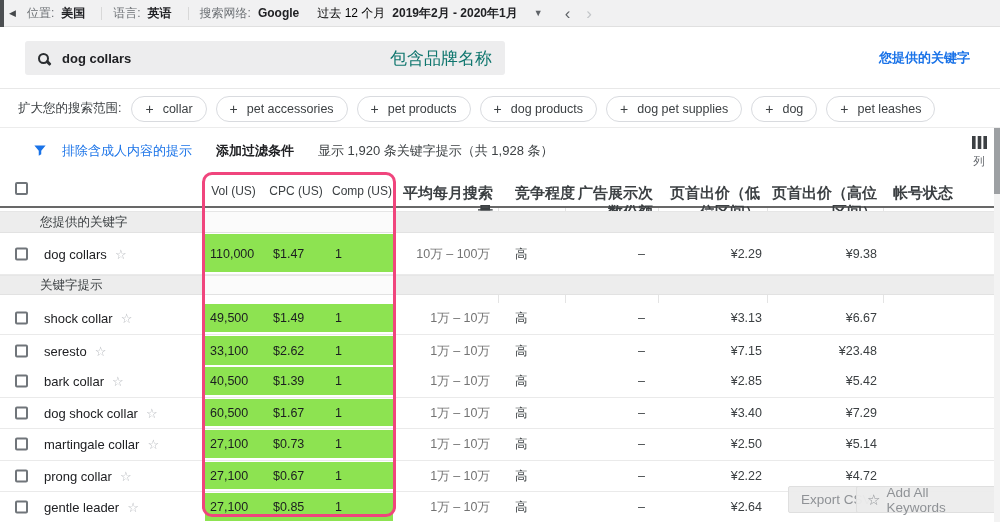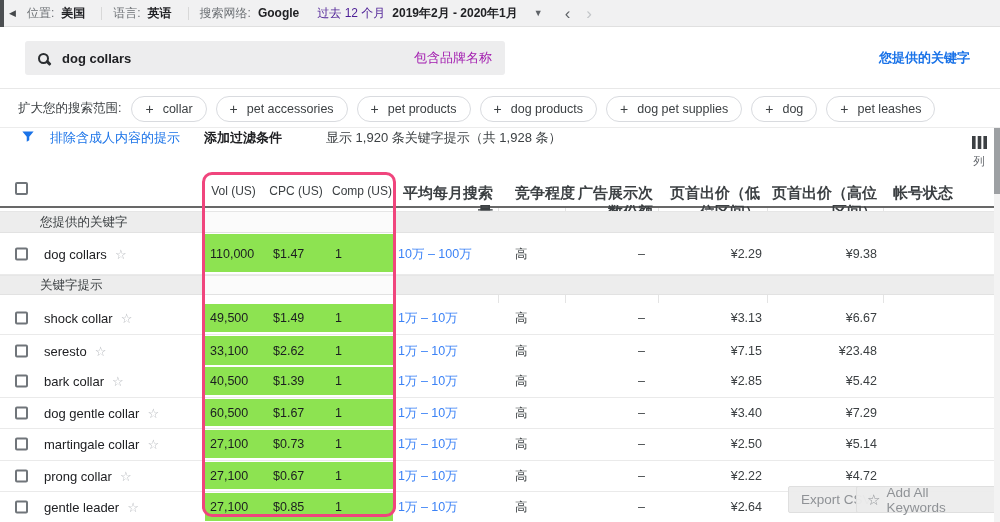--- a/index.html
+++ b/index.html
@@ -8,51 +8,51 @@
        font-family:"Liberation Sans","DejaVu Sans",sans-serif;}
 
   
   .topbar{position:absolute;left:0;top:0;width:100%;height:27px;background:#f1f1f2;
           border-bottom:1px solid #e0e0e0;display:flex;align-items:center;font-size:12px;color:#6d7175}
   .left-edge{position:absolute;left:0;top:0;width:4px;height:27px;background:#4c4f52}
   .back{margin-left:9px;font-size:9px;color:#45484b;cursor:pointer}
   .tb-group{display:flex;align-items:center;margin-left:11px}
   .tb-value{font-weight:bold;color:#202124;margin-left:7px}
   .tb-sep{width:1px;height:13px;background:#d8d8d8;margin-left:16px}
-  .date-label{margin-left:18px;color:#4c1d95}
+  .date-label{margin-left:18px;color:#000000}
   .caret{margin-left:16px;font-size:9px;color:#5f6368;cursor:pointer}
   .chev{font-size:17px;line-height:1;margin-left:22px;color:#5f6368;cursor:pointer}
   .chev.next{color:#c3c6c9;margin-left:16px}
 
   
   .search-row{position:absolute;top:28px;left:0;width:100%;height:61px;background:#fff;border-bottom:1px solid #e8e8e8}
   .searchbar{position:absolute;left:25px;top:13px;width:480px;height:34px;background:#ededee;border-radius:3px;
              display:flex;align-items:center;padding:0 13px}
   .lens{width:11px;height:11px;border:2px solid #2b2e31;border-radius:50%;position:relative;flex:none}
   .lens::after{content:"";position:absolute;width:2.5px;height:6px;background:#2b2e31;right:-2px;bottom:-4px;
                transform:rotate(-45deg);border-radius:1px}
   .query{margin-left:13px;font-size:13px;font-weight:bold;color:#202124}
-  .brand{margin-left:auto;font-size:13px;color:#a21caf;cursor:pointer}
+  .brand{margin-left:auto;font-size:17px;color:#0f766e;cursor:pointer}
   .dl-link{position:absolute;right:30px;top:21px;font-size:13px;font-weight:bold;color:#1a73e8;cursor:pointer}
 
   
   .chips-row{position:absolute;top:90px;left:0;width:100%;height:38px;border-bottom:1px solid #ececec;
              display:flex;align-items:center;padding-left:18px}
   .broaden-label{font-size:12.5px;color:#3c4043;margin-right:10px}
   .chip{display:flex;align-items:center;border:1px solid #d9dbdf;border-radius:14px;height:26px;
         padding:0 13px;margin-right:9px;font-size:12.5px;color:#3c4043;background:#fff;cursor:pointer;white-space:nowrap}
   .chip .plus{margin-right:9px;font-size:14px;color:#3c4043}
 
   
-  .filter-row{position:absolute;top:129px;left:0;width:100%;height:43px;display:flex;
-              padding-left:20px;font-size:13px}
+  .filter-row{position:absolute;top:129px;left:0;width:100%;height:43px;display:flex;align-items:center;
+              padding-left:32px;font-size:13px}
   .funnel{flex:none;margin-right:14px;display:block}
   .excl{color:#1a73e8;cursor:pointer}
   .addf{margin-left:24px;font-weight:bold;color:#202124;cursor:pointer}
-  .summary{margin-left:44px;color:#3c4043}
+  .summary{margin-left:24px;color:#3c4043}
   .cols-widget{position:absolute;right:8px;top:7px;width:26px;text-align:center;cursor:pointer}
   .cols-label{font-size:11.5px;color:#5f6368;margin-top:2px}
 
   
   .table{position:absolute;top:172px;left:0;width:1000px;height:350px}
   .vline{position:absolute;top:0;bottom:0;width:1px;background:#e4e4e4}
   .thead{position:absolute;top:0;left:0;right:0;height:36px;border-bottom:2px solid #686868;background:#fff}
   .cb{position:absolute;left:15px;width:13px;height:13px;border:2px solid #70757a;border-radius:2px;background:#fff;cursor:pointer}
   .thead .cb{top:10px}
   .h-kw{position:absolute;left:44px;top:11px;font-size:12.5px;font-weight:bold;color:#202124;display:flex;align-items:center}
@@ -72,21 +72,21 @@
   .band-title{position:absolute;left:40px;top:50%;transform:translateY(-50%);color:#3c4043;font-size:12.5px}
 
   .trow{position:absolute;left:0;right:0;background:#fff;border-bottom:1px solid #eaeaea}
   .trow .cb{top:50%;transform:translateY(-50%)}
   .kw{position:absolute;left:44px;top:50%;transform:translateY(-50%);display:flex;align-items:center;
       font-size:13px;color:#202124;white-space:nowrap}
   .star{margin-left:8px;color:#b4b7bc;font-size:13px;cursor:pointer}
   .green{position:absolute;left:205px;width:188px;top:1px;bottom:2px;background:#8de351}
   .cv{position:absolute;top:50%;transform:translateY(-50%);font-size:12.5px;color:#1b1d20;white-space:nowrap}
   .g-vol{left:210px}.g-cpc{left:273px}.g-comp{left:335px}
-  .c-avg{left:398px;width:92px;color:#3b82f6}
+  .c-avg{left:398px;width:92px;text-align:right;color:#737373}
   .c-cmp{left:515px;color:#3c4043}
   .c-ad{left:565px;width:80px;text-align:right;color:#3c4043}
   .c-low{left:658px;width:104px;text-align:right;color:#3c4043}
   .c-high{left:767px;width:110px;text-align:right;color:#3c4043}
 
   .pink-box{position:absolute;left:202px;top:0;width:194px;height:345px;border:3px solid #f0457d;
             border-radius:10px;z-index:5;pointer-events:none}
 
   
   .btn{position:absolute;top:486px;height:27px;background:rgba(236,236,236,.95);border:1px solid #dfdfdf;
@@ -277,21 +277,21 @@
         <span class="cv g-comp">1</span>
         <span class="cv c-avg">1万 – 10万</span>
         <span class="cv c-cmp">高</span>
         <span class="cv c-ad">–</span>
         <span class="cv c-low">¥2.85</span>
         <span class="cv c-high">¥5.42</span>
       </div>
       <div class="trow" style="top: 225.5px; height: 31.5px;">
         <span class="cb"></span>
         <span class="kw">
-          <span>dog gentle collar</span>
+          <span>dog shock collar</span>
           <span class="star">☆</span>
         </span>
         <div class="green"></div>
         <span class="cv g-vol">60,500</span>
         <span class="cv g-cpc">$1.67</span>
         <span class="cv g-comp">1</span>
         <span class="cv c-avg">1万 – 10万</span>
         <span class="cv c-cmp">高</span>
         <span class="cv c-ad">–</span>
         <span class="cv c-low">¥3.40</span>

